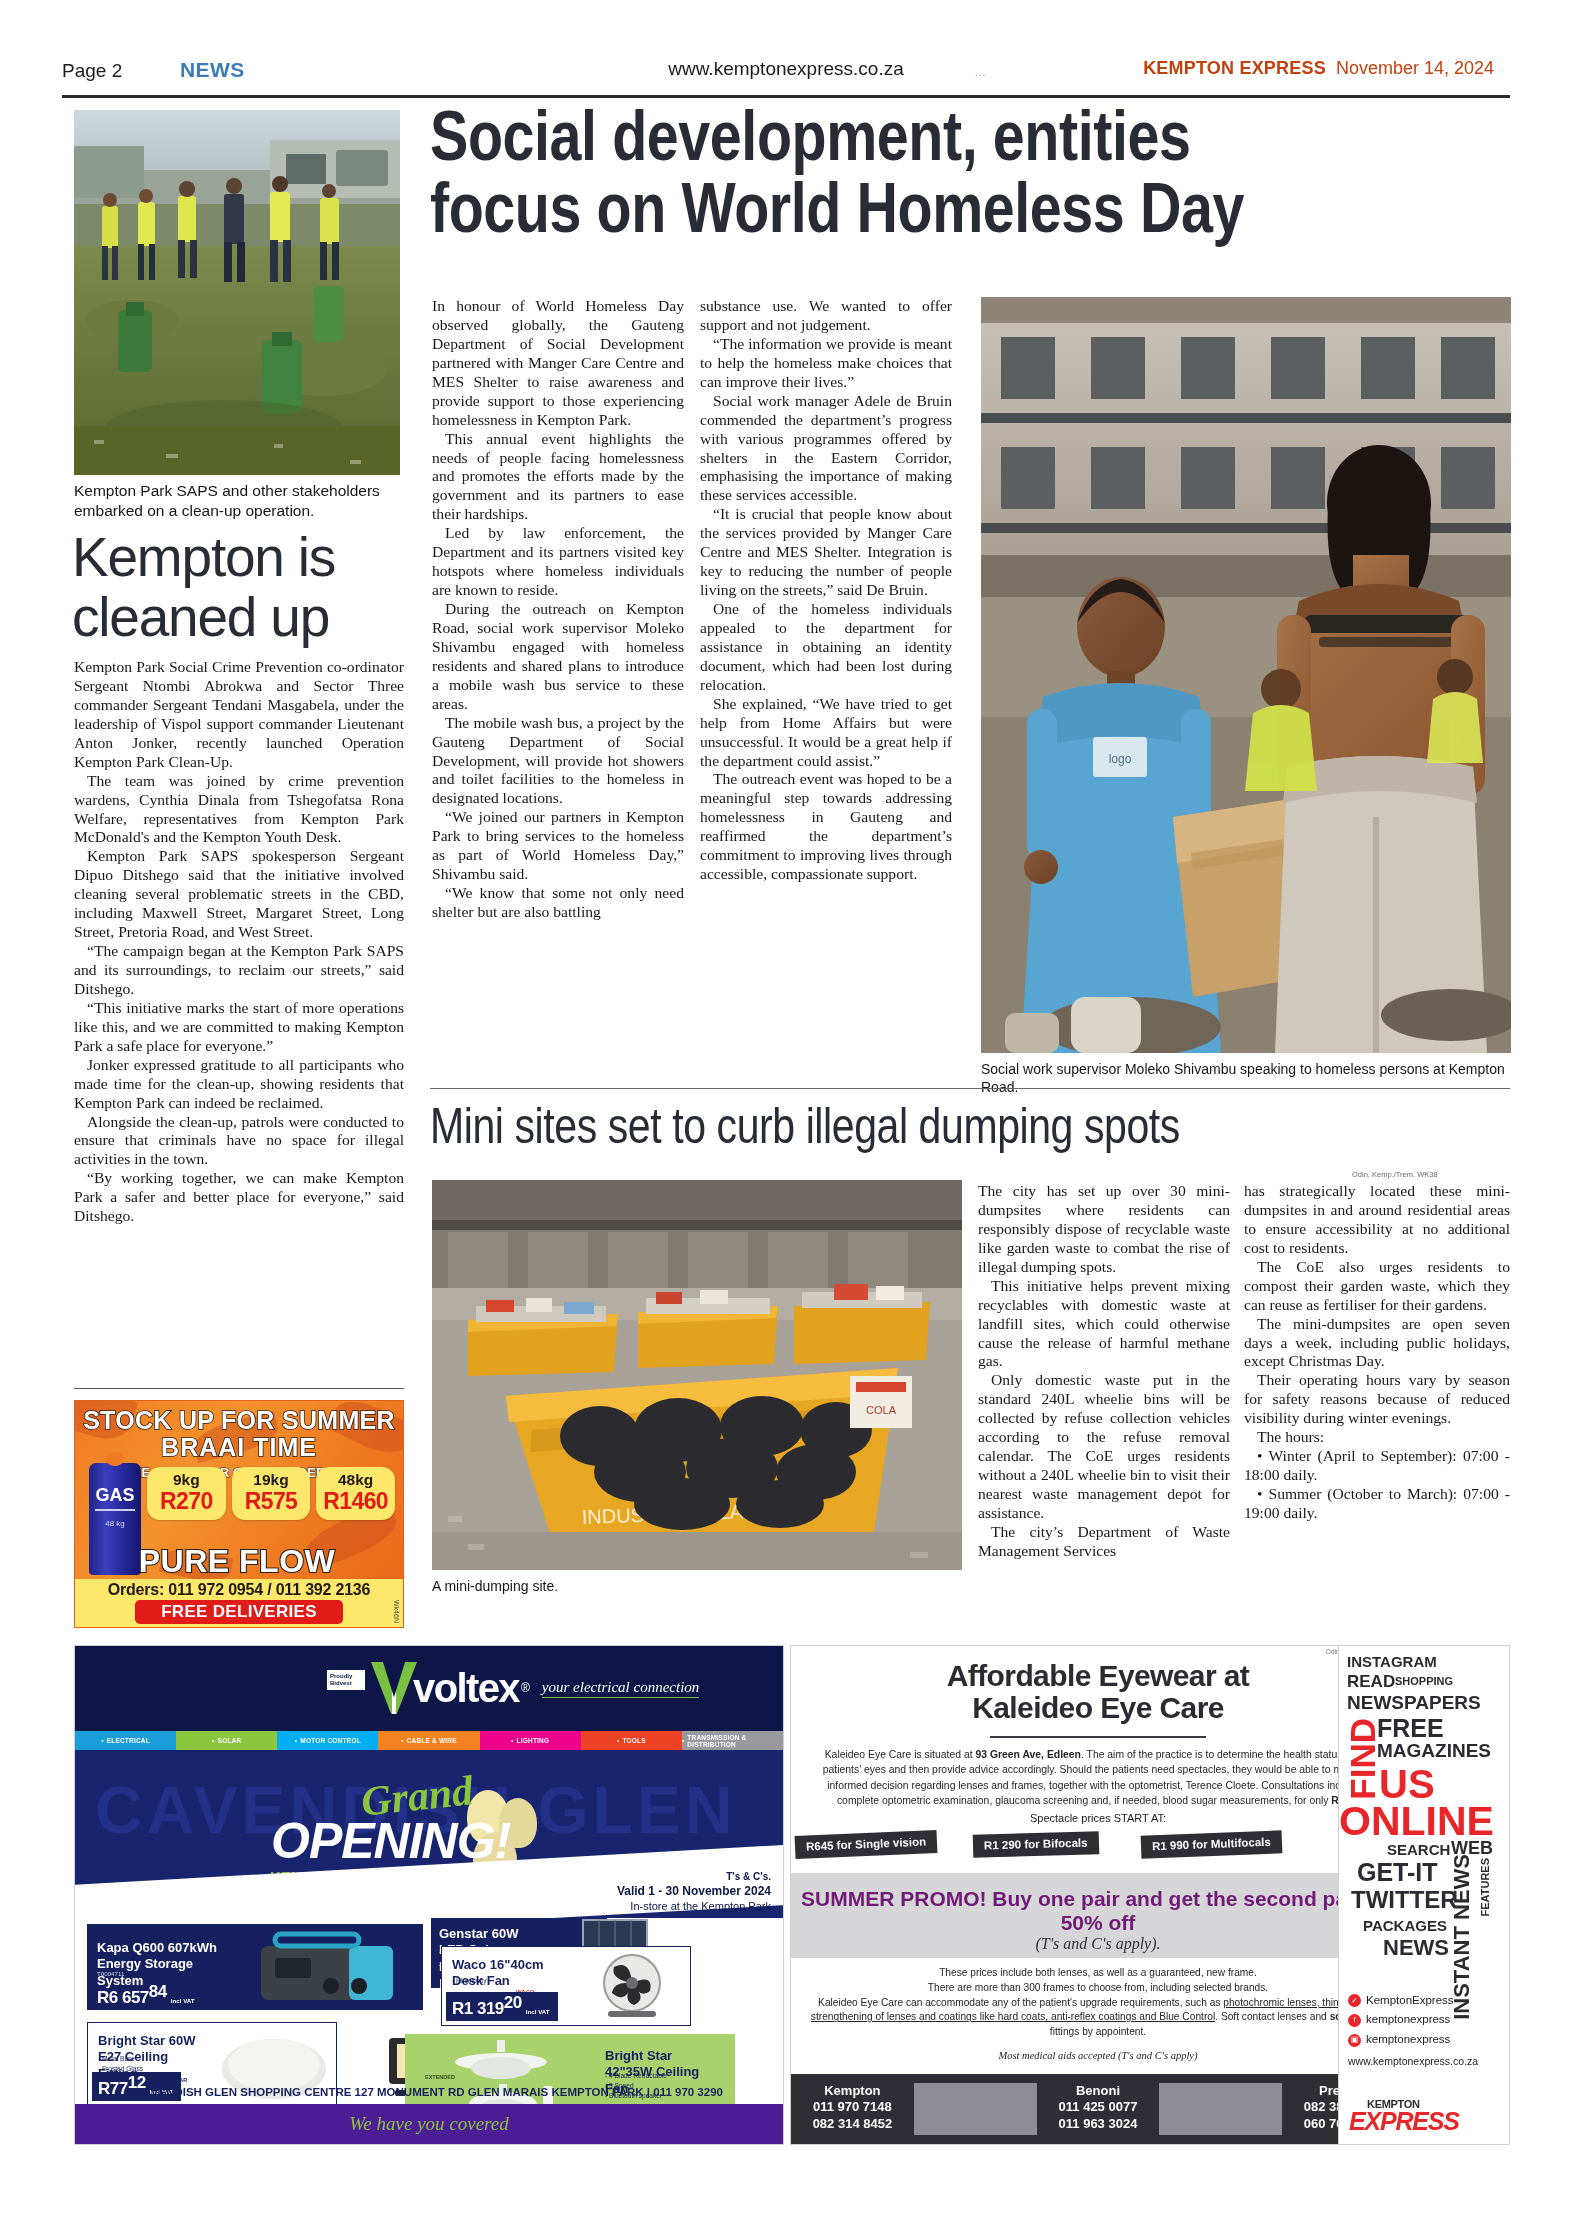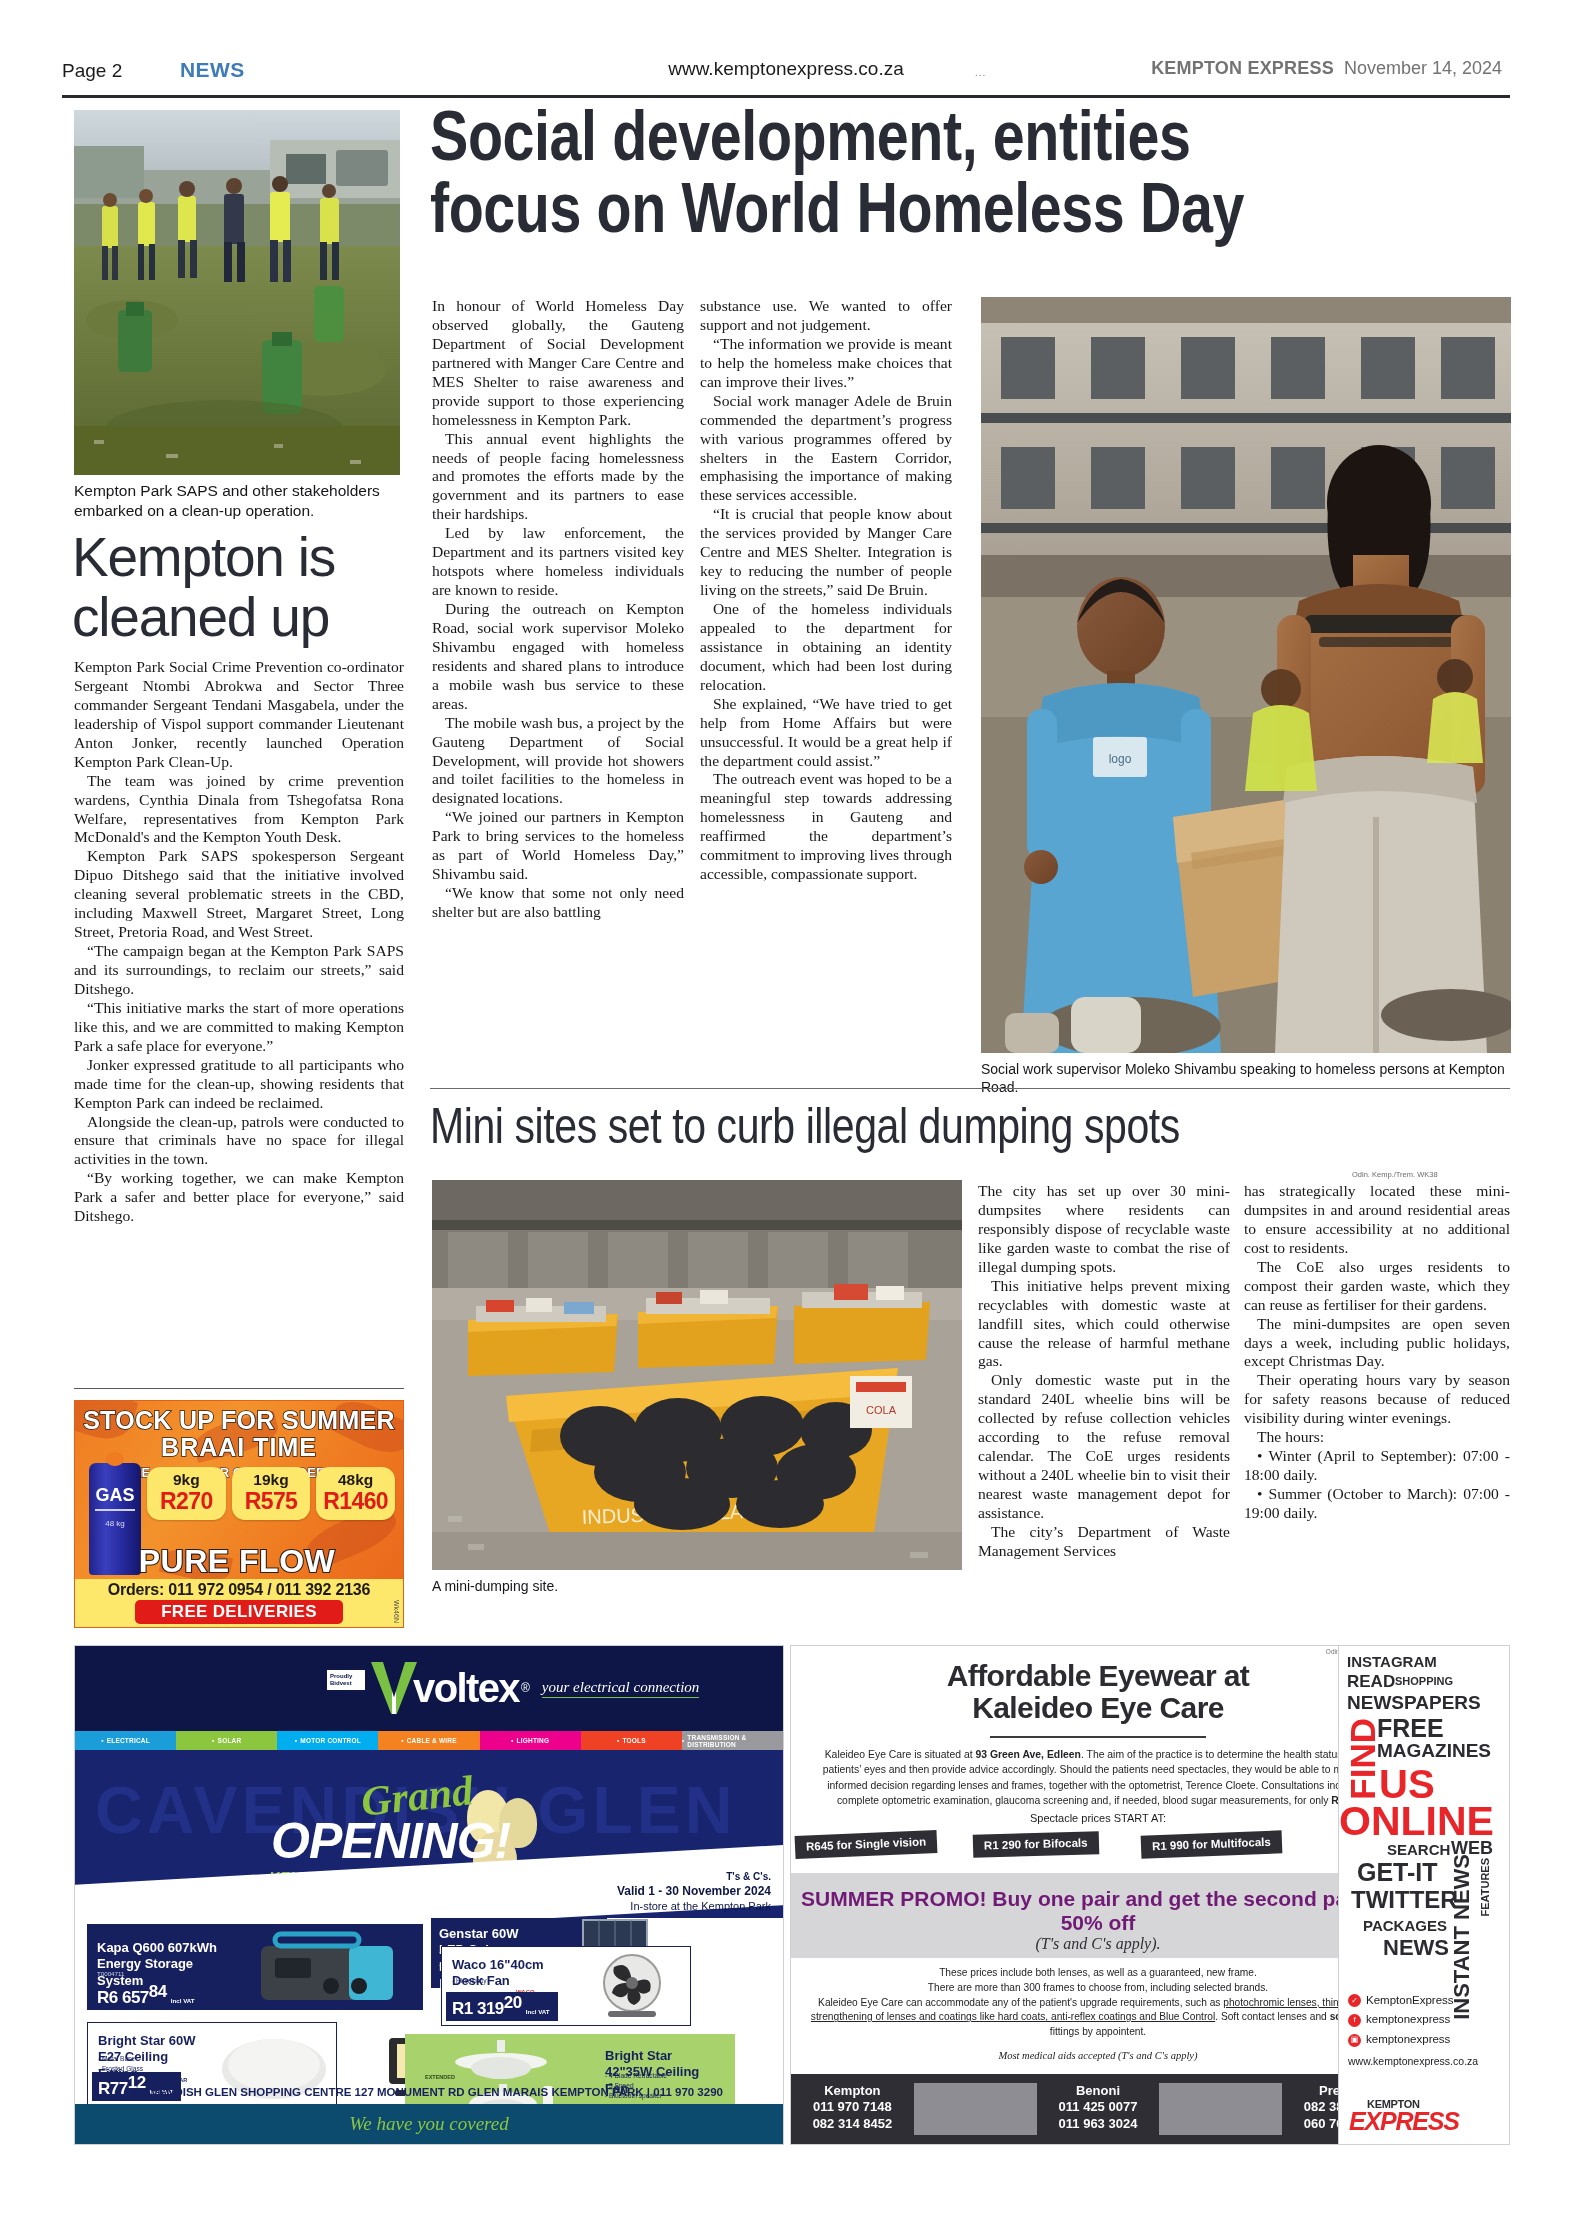--- a/index.html
+++ b/index.html
@@ -14,21 +14,21 @@
 
   
   .masthead {
     position:absolute; left:62px; top:58px; width:1448px; height:34px;
     display:flex; align-items:baseline;
     font-family:"Liberation Sans", sans-serif;
   }
   .mh-page { font-size:19px; color:#1b1b1f; width:118px; }
   .mh-section { font-size:21px; font-weight:bold; color:#3d7cb8; letter-spacing:.4px; }
   .mh-url { position:absolute; left:0; right:0; text-align:center; font-size:19px; color:#1b1b1f; }
-  .mh-right { position:absolute; right:8px; font-size:18px; color:#737373; white-space:nowrap; }
+  .mh-right { position:absolute; right:16px; font-size:18px; color:#c2410c; white-space:nowrap; }
   .mh-right b { font-weight:bold; letter-spacing:.2px; }
   .mh-rule { position:absolute; left:62px; top:95px; width:1448px; height:3px; background:#2a2a2e; }
   .mh-dots { position:absolute; left:975px; top:66px; font-size:11px; color:#8a8a8a; letter-spacing:1px; }
 
   
   .hr-thin { background:#5a5a5e; height:1px; }
 
   
   .hl-main {
     font-family:"Liberation Sans Narrow","Liberation Sans",sans-serif;
@@ -225,21 +225,21 @@
   .vx-tile.white { background:#ffffff; border:1px solid #17205e; }
   .vx-tile.green { background:#a8d26b; }
   .vx-tname { font-family:"Liberation Sans",sans-serif; font-weight:bold; font-size:13px; line-height:1.25; }
   .vx-tbul { font-family:"Liberation Sans",sans-serif; font-size:6.6px; line-height:1.3; }
   .vx-tcode { font-family:"Liberation Sans",sans-serif; font-size:6.2px; }
   .vx-price { font-family:"Liberation Sans",sans-serif; font-weight:bold; font-size:17px; letter-spacing:-.5px; }
   .vx-vat { font-family:"Liberation Sans",sans-serif; font-size:6.2px; font-weight:bold; }
   .vx-pricebar { position:absolute; background:#17205e; color:#fff; padding:1px 8px 2px 6px; }
   .vx-footer { position:absolute; left:0; right:0; bottom:46px; text-align:center;
     font-family:"Liberation Sans",sans-serif; font-weight:bold; font-size:11.5px; color:#17205e; }
-  .vx-strip { position:absolute; left:0; right:0; bottom:0; height:40px; background:#0c4a6e;
+  .vx-strip { position:absolute; left:0; right:0; bottom:0; height:40px; background:#4c1d95;
     display:flex; align-items:center; justify-content:center; }
   .vx-strip span { font-family:"Liberation Serif",serif; font-style:italic;
     font-size:19px; color:#8cc63f; }
 
   
   #ad-eye {
     position:absolute; left:790px; top:1645px; width:616px; height:500px;
     background:#ffffff; border:1px solid #cfcfd4; overflow:hidden;
   }
   #ad-eye .ey-credit { position:absolute; right:5px; top:2px; font-size:6.5px; color:#76767c;

